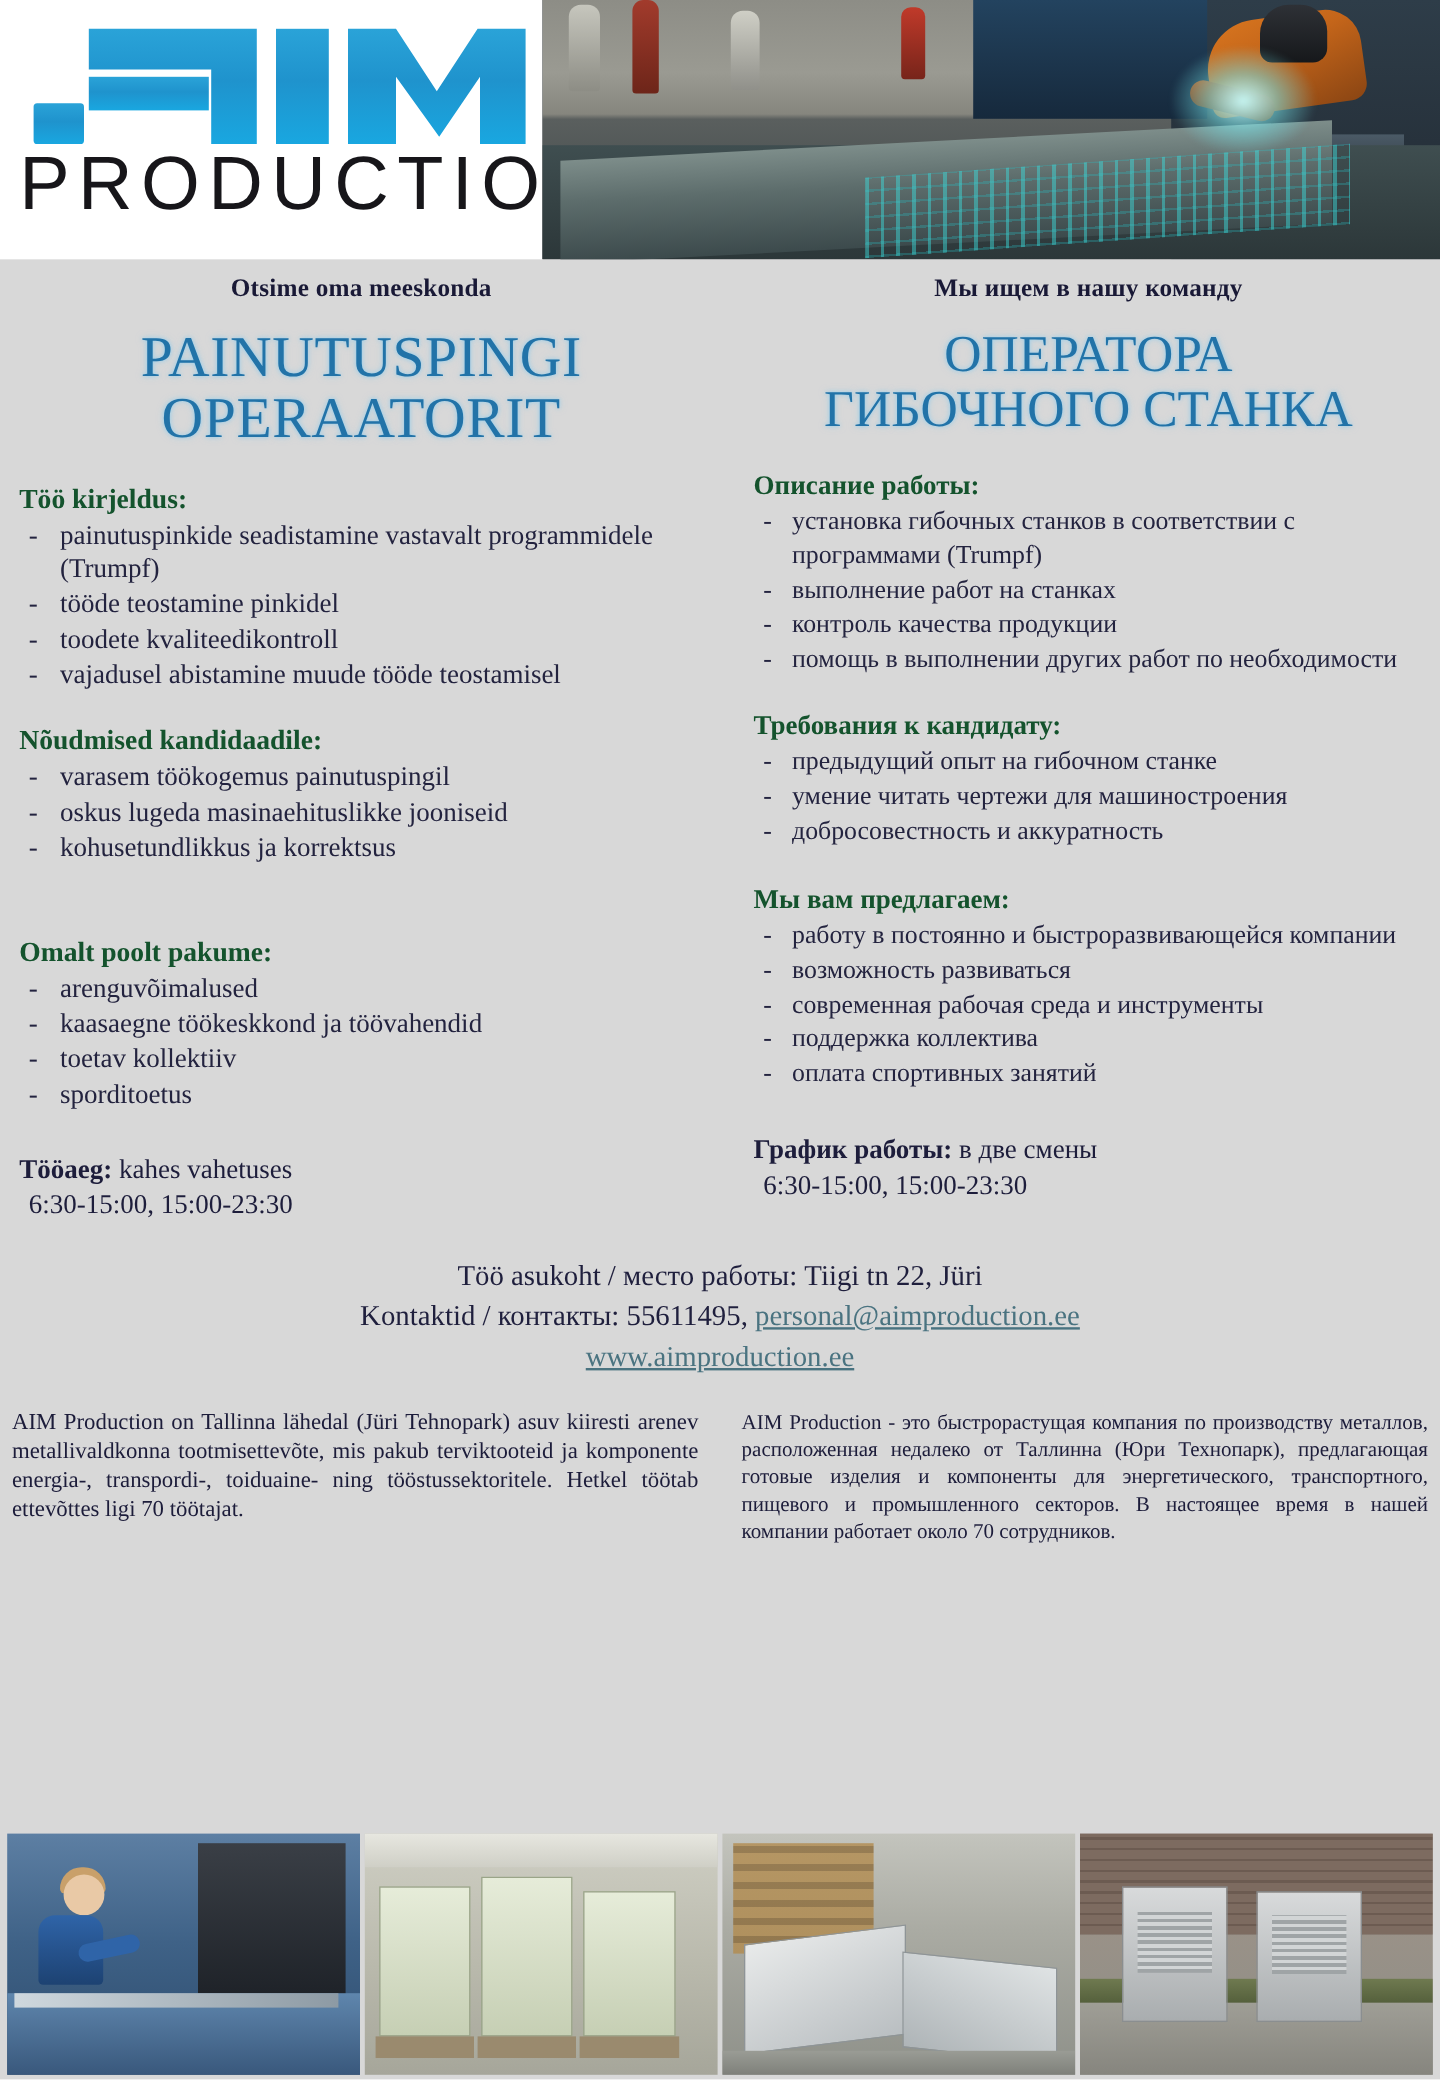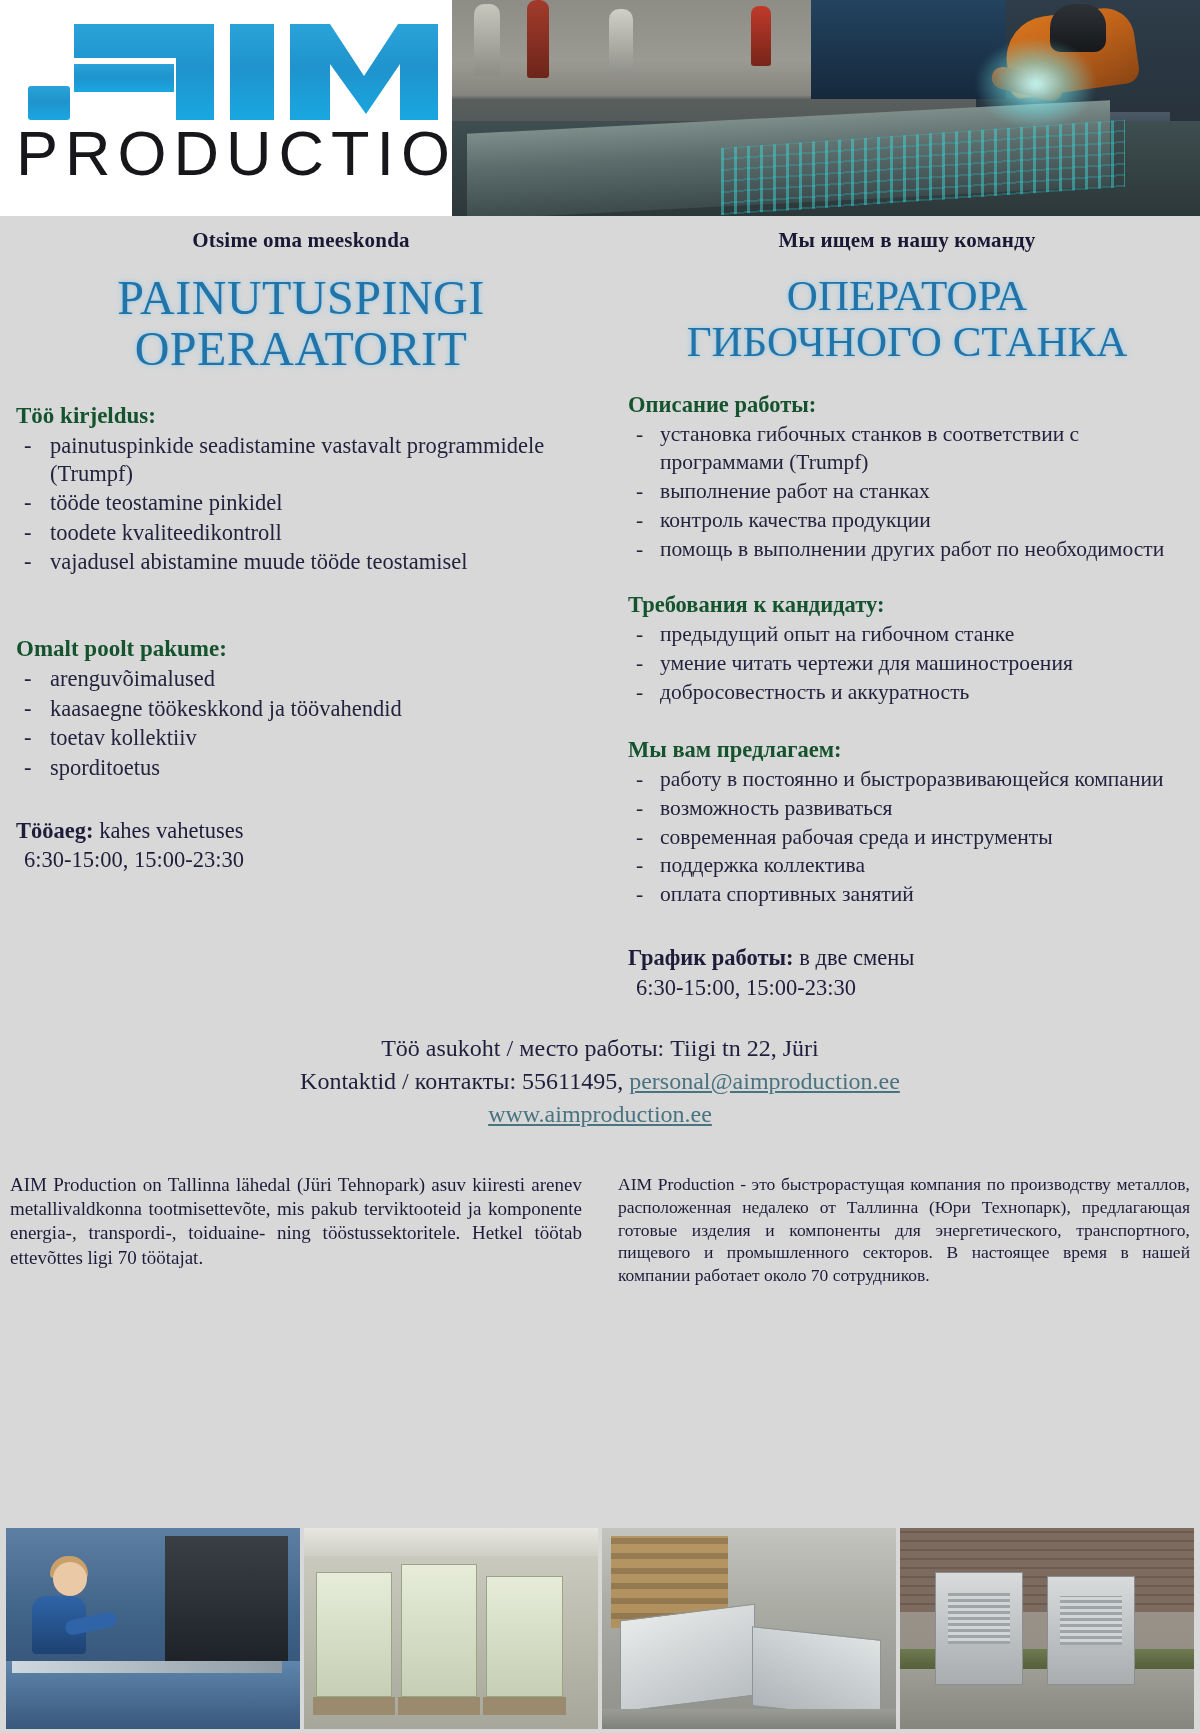--- a/index.html
+++ b/index.html
@@ -87,21 +87,21 @@
 
   .shift { margin-top: 34px; font-size: 22.5px; line-height: 1.3; }
   .shift b { font-weight: bold; }
   .shift .hours { display: block; padding-left: 8px; }
 
   
   .contact { text-align: center; margin-top: 30px; font-size: 24px; line-height: 1.38; color: #1f1f3d; }
   .contact a, .contact .link { color: #4a7380; text-decoration: underline; }
 
   
-  .about { display: flex; margin-top: 42px; padding: 0 10px; gap: 36px; }
+  .about { display: flex; margin-top: 26px; padding: 0 10px; gap: 36px; }
   .about p { width: 50%; text-align: justify; font-size: 19px; line-height: 1.27; color: #1c1c3a; }
   .about p.ru { font-size: 17.5px; line-height: 1.3; }
 
   
   .strip { position: absolute; left: 0; bottom: 0; width: 1200px; height: 205px; display: flex; gap: 4px;
     padding: 0 6px 4px 6px; }
   .shot { flex: 1; position: relative; overflow: hidden; background: #9aa3ab; }
 
   
   .s1 { background: linear-gradient(180deg,#5d7fa3 0%,#3f6287 45%,#2c4a6b 100%); }
@@ -214,20 +214,28 @@
         <div class="sec">
           <div class="sec-head">Töö kirjeldus:</div>
           <ul class="bullets">
             <li>painutuspinkide seadistamine vastavalt programmidele (Trumpf)</li>
             <li>tööde teostamine pinkidel</li>
             <li>toodete kvaliteedikontroll</li>
             <li>vajadusel abistamine muude tööde teostamisel</li>
           </ul>
         </div>
 
+        <div class="sec">
+          <div class="sec-head">Nõudmised kandidaadile:</div>
+          <ul class="bullets">
+            <li>varasem töökogemus painutuspingil</li>
+            <li>oskus lugeda masinaehituslikke jooniseid</li>
+            <li>kohusetundlikkus ja korrektsus</li>
+          </ul>
+        </div>
 
         <div class="sec" style="margin-top:60px">
           <div class="sec-head">Omalt poolt pakume:</div>
           <ul class="bullets">
             <li>arenguvõimalused</li>
             <li>kaasaegne töökeskkond ja töövahendid</li>
             <li>toetav kollektiiv</li>
             <li>sporditoetus</li>
           </ul>
         </div>

